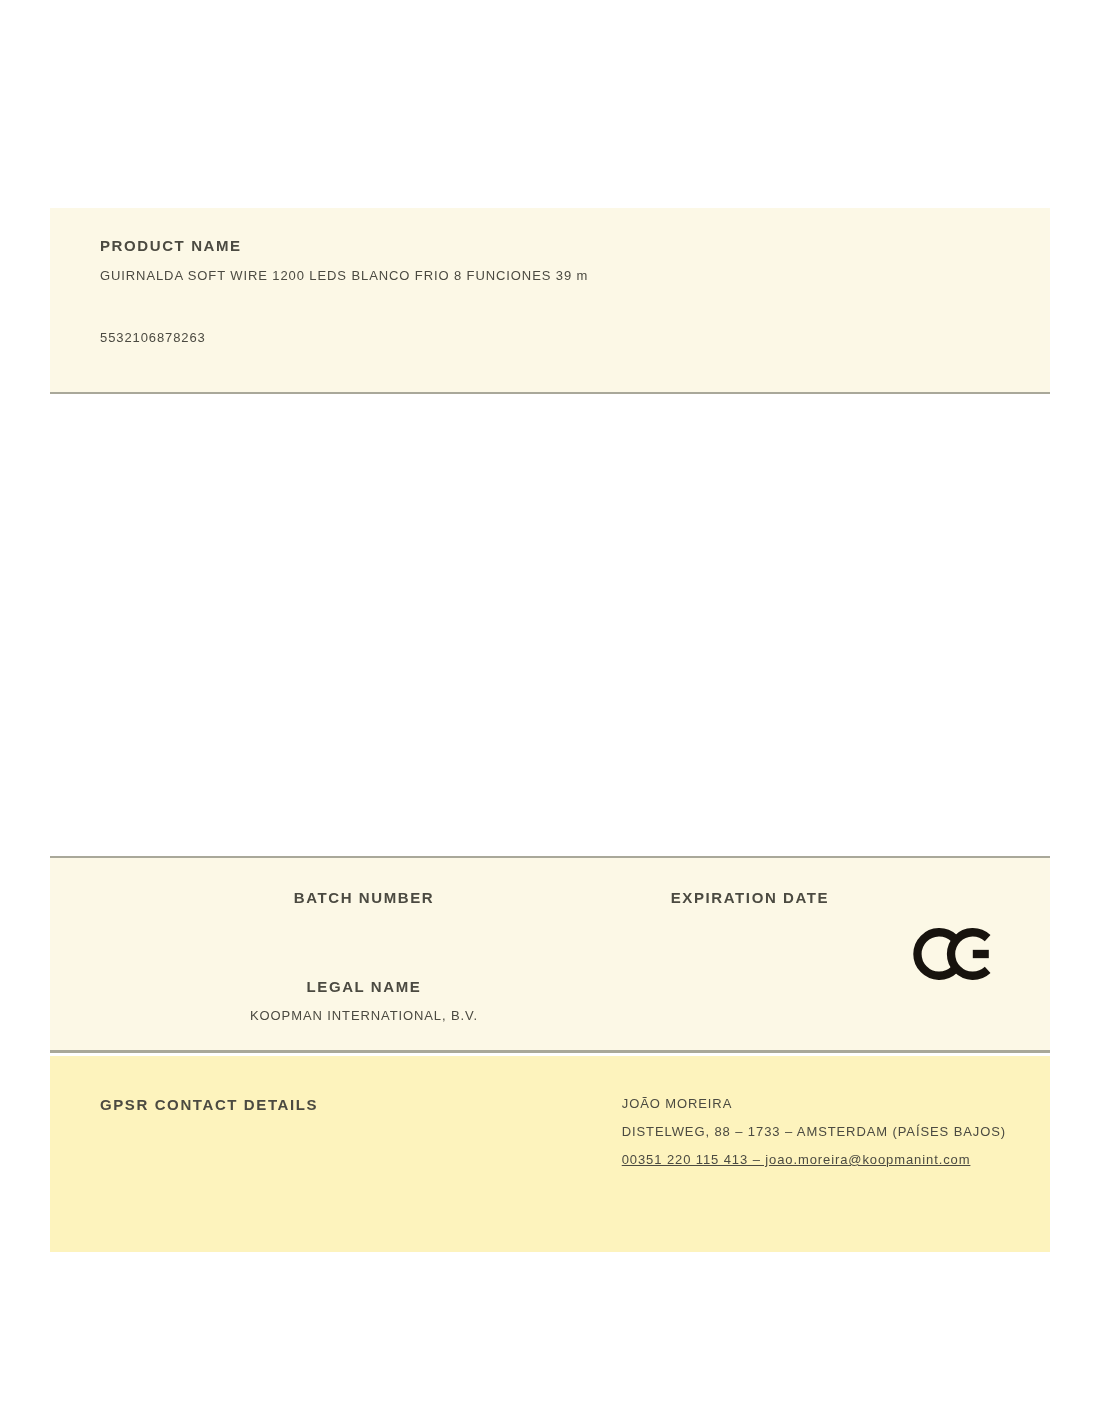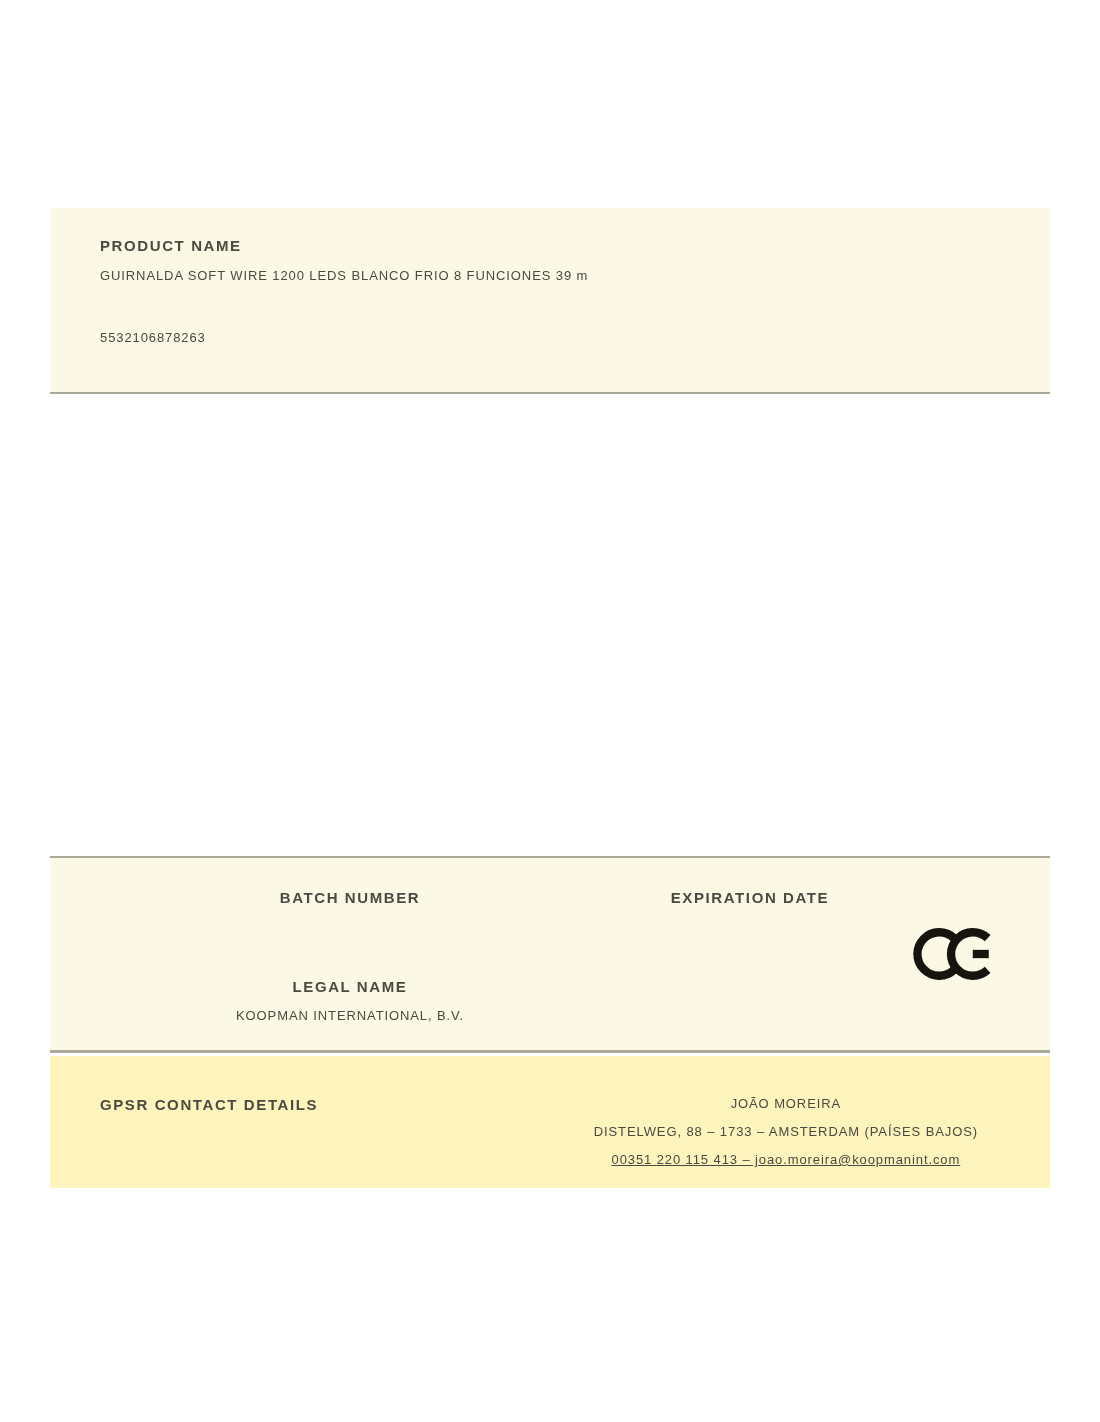--- a/index.html
+++ b/index.html
@@ -55,47 +55,47 @@
     top:856px;
     height:197px;
     border-top:2px solid var(--divider);
     border-bottom:3px solid var(--divider);
   }
   .col{
     position:absolute;
     width:500px;
     text-align:center;
   }
-  .col-1{left:50px;}
+  .col-1{left:64px;}
   .col-2{left:450px;}
   .row-1{top:31px;}
   .row-2{top:120px;}
   .col .field-value{margin-top:13px;}
   .ce-mark{
     position:absolute;
     top:64px;
     right:58px;
     width:80px;
     height:64px;
   }
   .ce-mark svg{width:100%;height:100%;display:block;}
   
   .contact-panel{
     top:1056px;
-    height:132px;
+    height:196px;
     background:var(--contact-bg);
-    padding:40px 72px 0 50px;
+    padding:40px 44px 0 50px;
   }
   .contact-row{
     display:flex;
     justify-content:space-between;
     align-items:flex-start;
   }
   .contact-lines{
-    text-align:center;
+    text-align:left;
   }
   .contact-lines .field-value{
     margin-bottom:13px;
     margin-top:0;
   }
   .contact-lines .field-value:last-child{margin-bottom:0;text-decoration:underline;}
 </style>
 </head>
 <body>
 

